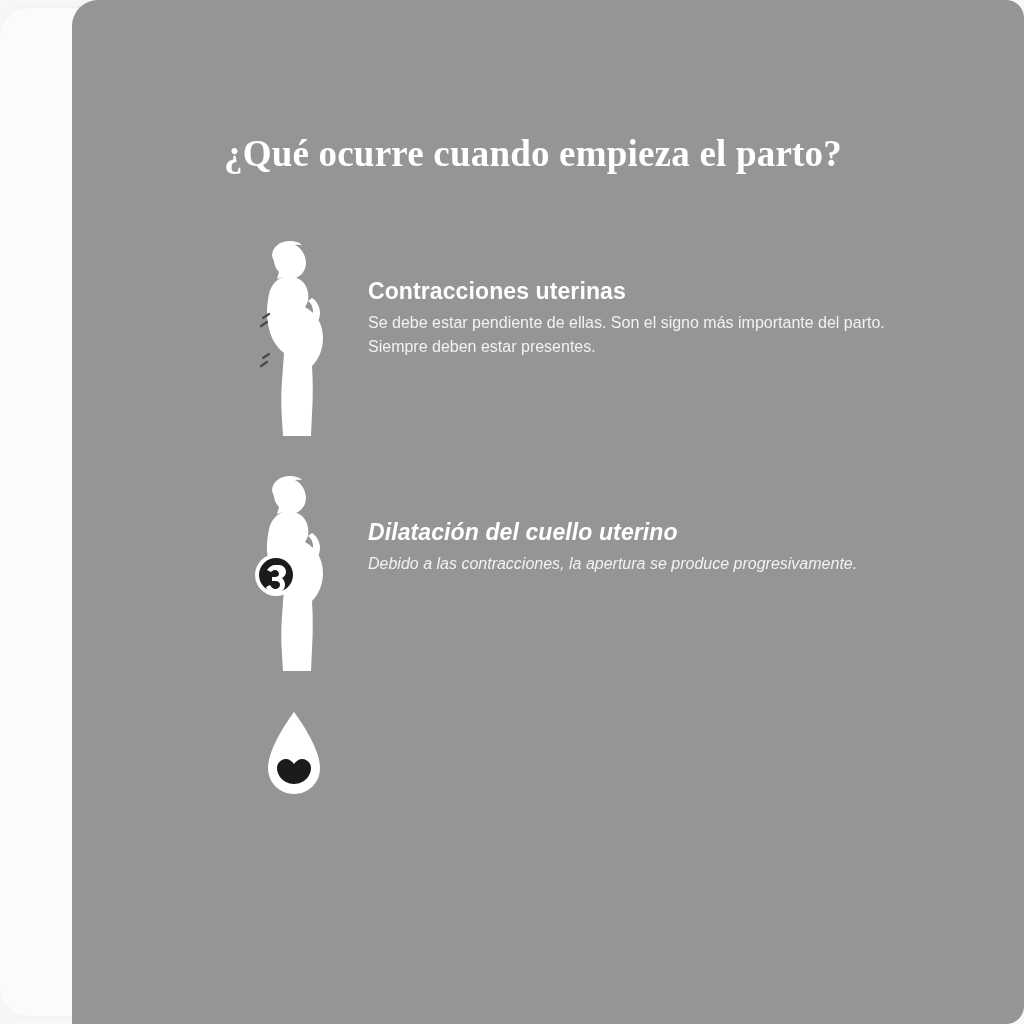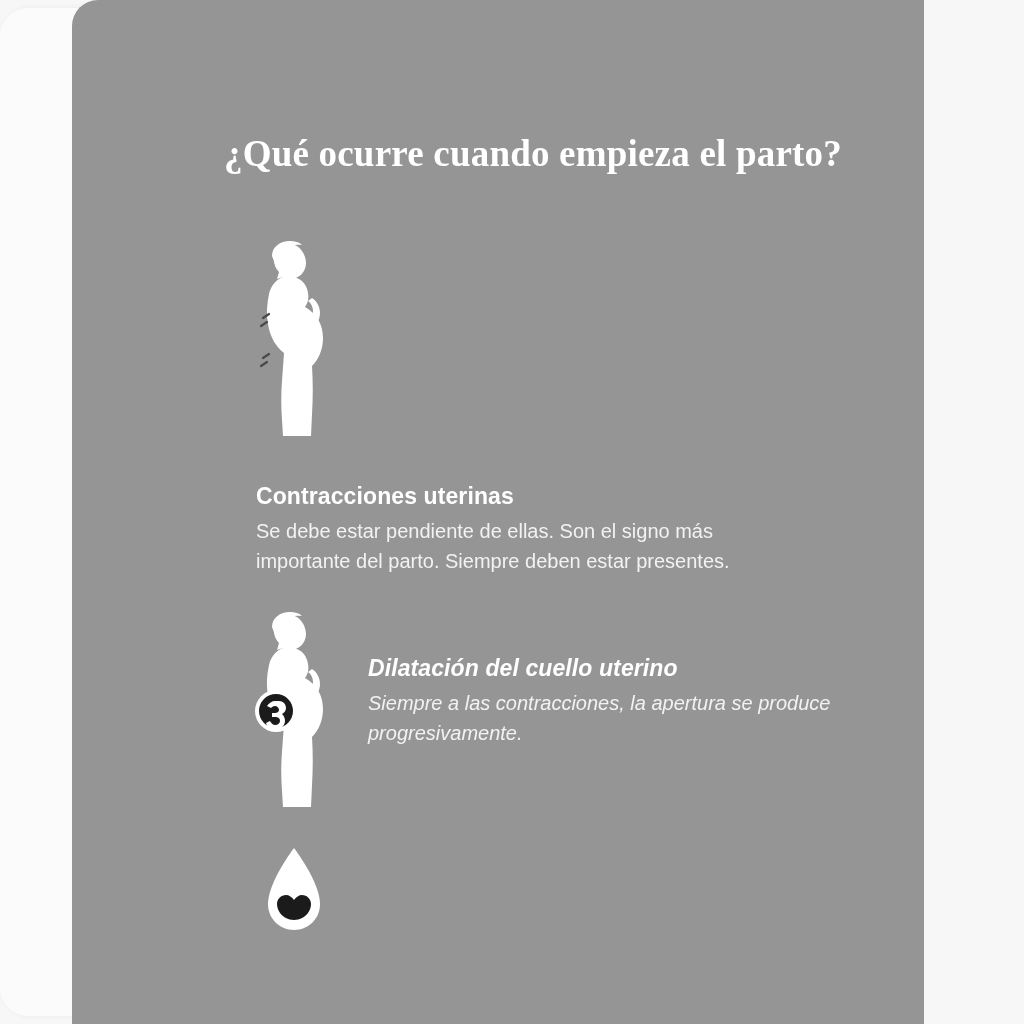--- a/index.html
+++ b/index.html
@@ -9,24 +9,25 @@
   body {
     width: 1024px;
     height: 1024px;
     background: #f7f7f7;
     font-family: "Liberation Sans", sans-serif;
     overflow: hidden;
   }
 
   #infographic-root {
     position: relative;
-    width: 924px;
+    width: 1024px;
     height: 1024px;
     background: #f7f7f7;
     overflow: hidden;
+    border-radius: 18px;
   }
 
   
   .left-page {
     position: absolute;
     left: 0;
     top: 8px;
     width: 120px;
     height: 1008px;
     background: #fbfbfb;
@@ -89,29 +90,29 @@
   .item-heading {
     color: #ffffff;
     font-size: 23px;
     font-weight: bold;
     margin: 0 0 6px 0;
     letter-spacing: 0.1px;
   }
 
   .item-body {
     color: #f2f2f2;
-    font-size: 20px;
+    font-size: 16px;
     line-height: 1.52;
     margin: 0;
     max-width: 520px;
     font-weight: 300;
   }
 
   
-  .item-1 { margin-bottom: 30px; flex-direction: column; }
+  .item-1 { margin-bottom: 30px; }
   .item-1 .item-text { padding-top: 42px; }
   .item-2 { margin-bottom: 30px; font-style: italic; }
   .item-2 .item-text { padding-top: 48px; }
   .item-3 .item-text { padding-top: 6px; }
 
   svg { display: block; }
 </style>
 </head>
 <body>
 
@@ -165,21 +166,21 @@
 
           <circle cx="30" cy="104" r="21" fill="#ffffff"></circle>
           <circle cx="30" cy="104" r="17" fill="#1b1b1b"></circle>
           <g fill="#ffffff">
             <path d="M33 94c4 0 7 3 7 7 0 3-2 5-4 6 2 2 3 4 3 7 0 5-5 9-10 9-4 0-8-3-9-7l4-2c1 2 3 4 5 4 3 0 5-2 5-4 0-3-2-4-5-4h-3v-4h3c2 0 4-1 4-3s-2-4-4-4c-2 0-3 1-4 2l-4-2c2-3 5-5 8-5z"></path>
           </g>
         </svg>
       </div>
       <div class="item-text">
         <p class="item-heading">Dilatación del cuello uterino</p>
-        <p class="item-body">Siempre a las contracciones, la apertura se produce progresivamente.</p>
+        <p class="item-body">Debido a las contracciones, la apertura se produce progresivamente.</p>
       </div>
     </div>
 
     <div class="item item-3">
       <div class="icon-wrap">
         <svg width="100" height="110" viewBox="0 0 100 110" aria-hidden="true">
           <path d="M48 6C48 6 22 40 22 62c0 15 12 26 26 26s26-11 26-26C74 40 48 6 48 6z" fill="#ffffff"></path>
           <path d="M48 78c-6 0-11-3-14-7-2-3-3-6-3-9 0-5 4-9 9-9 3 0 6 2 8 5 2-3 5-5 8-5 5 0 9 4 9 9 0 3-1 6-3 9-3 4-8 7-14 7z" fill="#1b1b1b"></path>
         </svg>
       </div>

